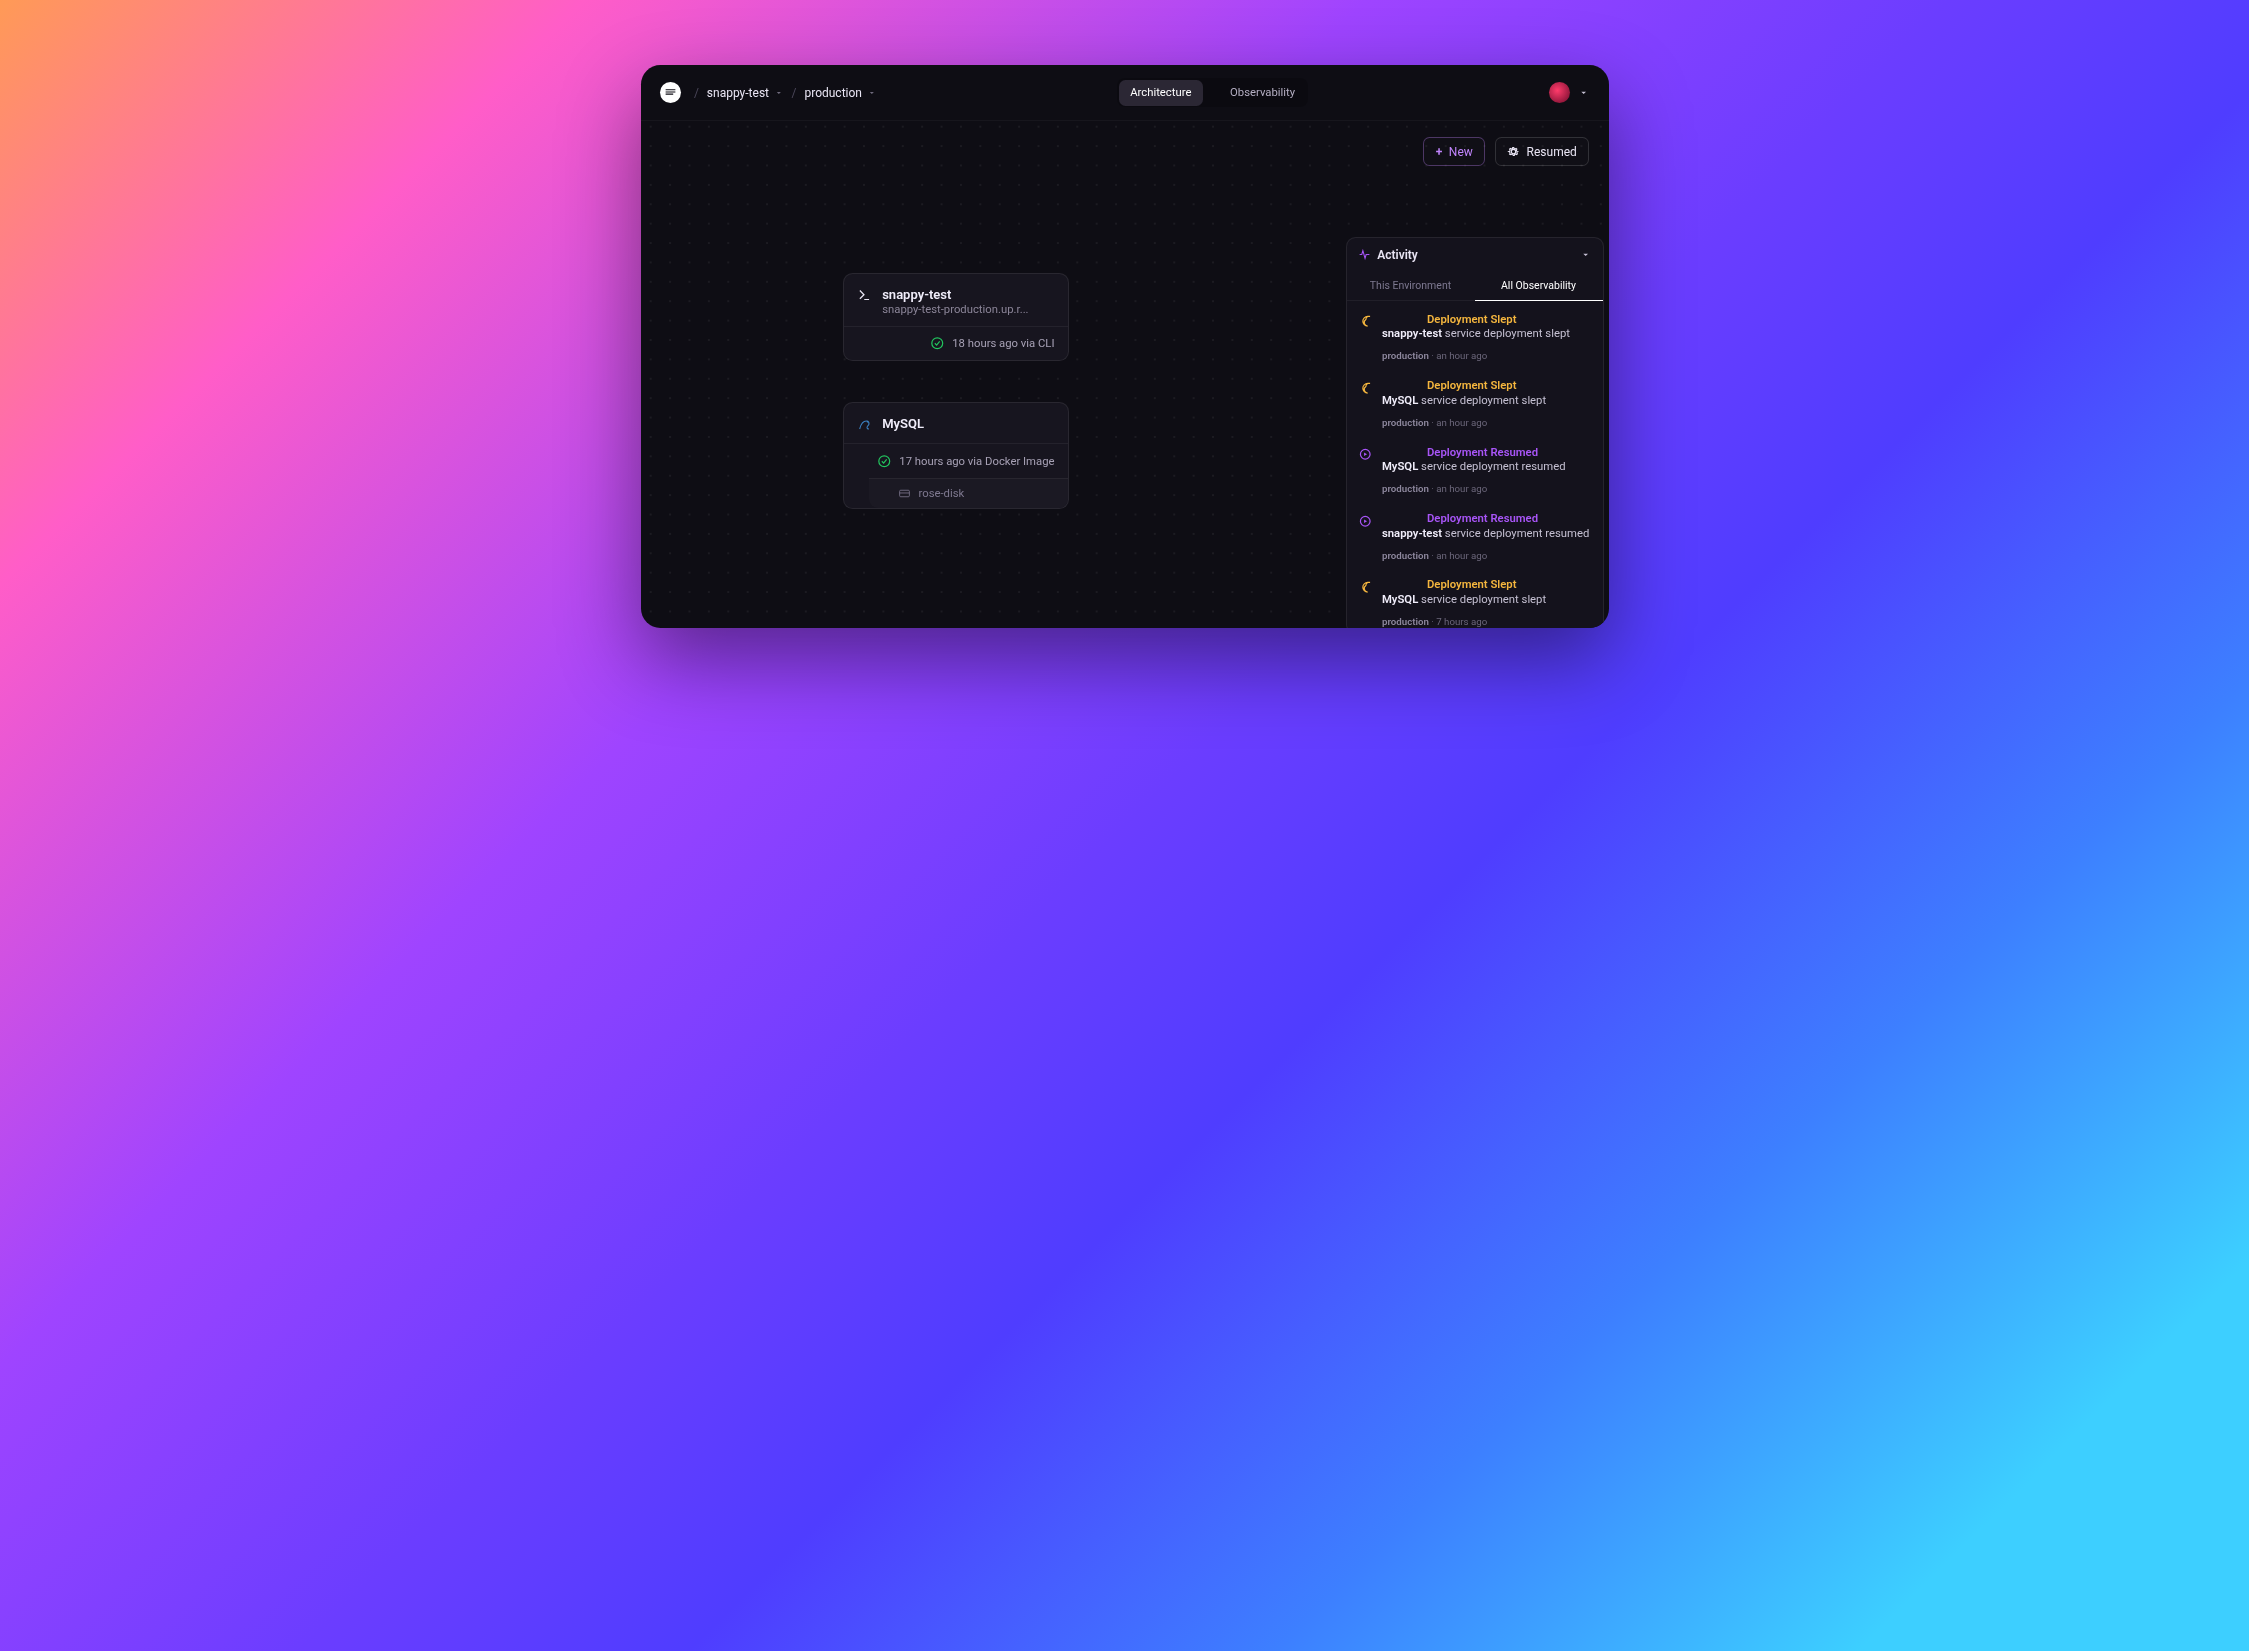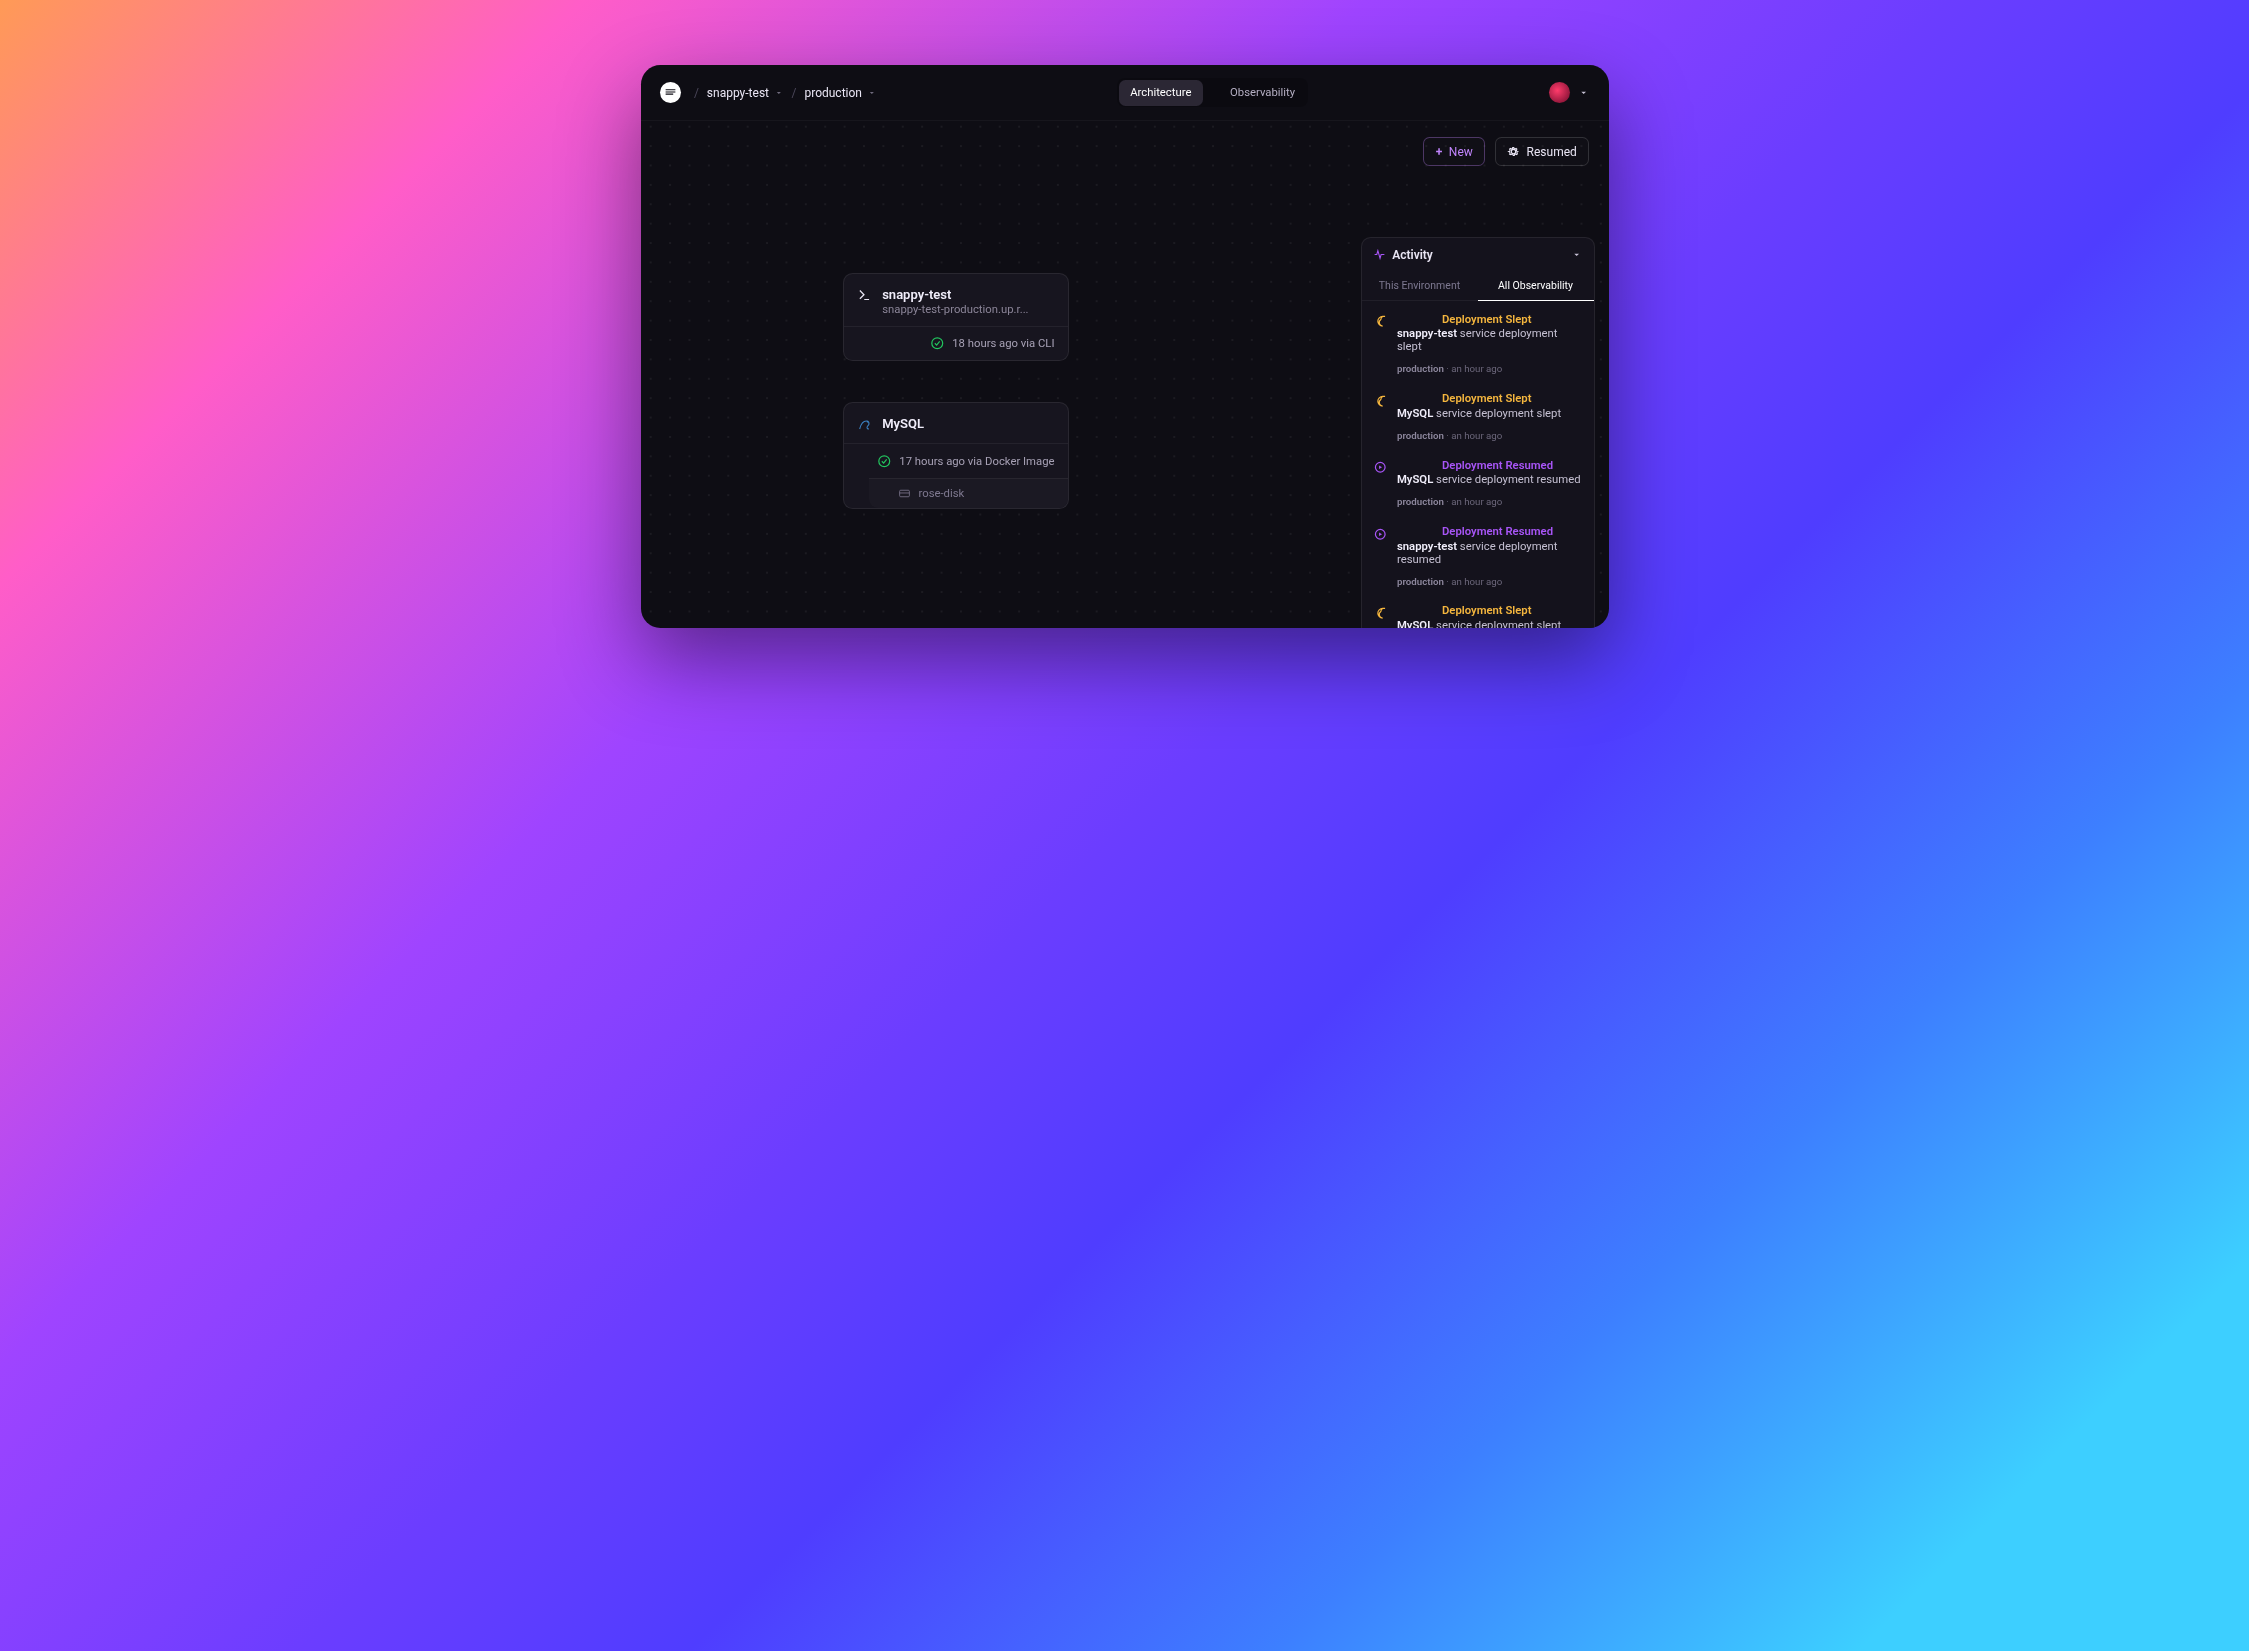--- a/index.html
+++ b/index.html
@@ -67,21 +67,21 @@
 .card .top { padding: 13px 13px 9.7px; }
 .card .row1 { display: flex; gap: 9.7px; align-items: flex-start;}
 .card .ic { width: 16px; display:flex; justify-content:center; padding-top:1.6px;}
 .card h3 { color: #f1eefb; font-size: 13px; font-weight: 600; }
 .card .sub { color: #8b8598; font-size: 11.3px; margin-top: 1px;}
 .card .bot { border-top: 0.8px solid rgba(255,255,255,.06); padding: 9.7px 13px; display:flex; gap:8px; align-items:center;justify-content:flex-end;}
 .card .status { color: #a7a1b5; font-size: 11.3px; }
 .volume { border-top: 0.8px solid rgba(255,255,255,.06); background: rgba(255,255,255,.02); padding: 8px 29px; display:flex; gap:8px; align-items:center; color: #7f7990; font-size:11.3px; border-radius: 0 0 9.7px 9.7px; margin-left: 25px;}
 
 .activity {
-  position: absolute; right: 14px; top: 61px; width: 234px;
+  position: absolute; right: 5px; top: 61px; width: 258px;
   background: #14121c; border: 0.8px solid rgba(255,255,255,.08);
   border-radius: 9.7px; z-index: 3;
 }
 .act-h { display:flex; align-items:center; gap:6.5px; padding: 9.7px 11.3px; color: #e9e5f4; font-size:12px; font-weight:600;}
 .act-h .pulse { color: #a855f7; }
 .act-h .chev { margin-left:auto; color:#c8c2d6;}
 .act-tabs { display:flex; border-bottom:0.8px solid rgba(255,255,255,.06);}
 .act-tab { flex:1; text-align:center; padding: 8px 6.5px; color:#7d7890; font-size:10.5px; cursor:pointer;}
 .act-tab.active { color:#fff; border-bottom:1.6px solid #fff; margin-bottom:-0.8px;}
 .act-list { max-height: 419px; overflow: hidden; }

